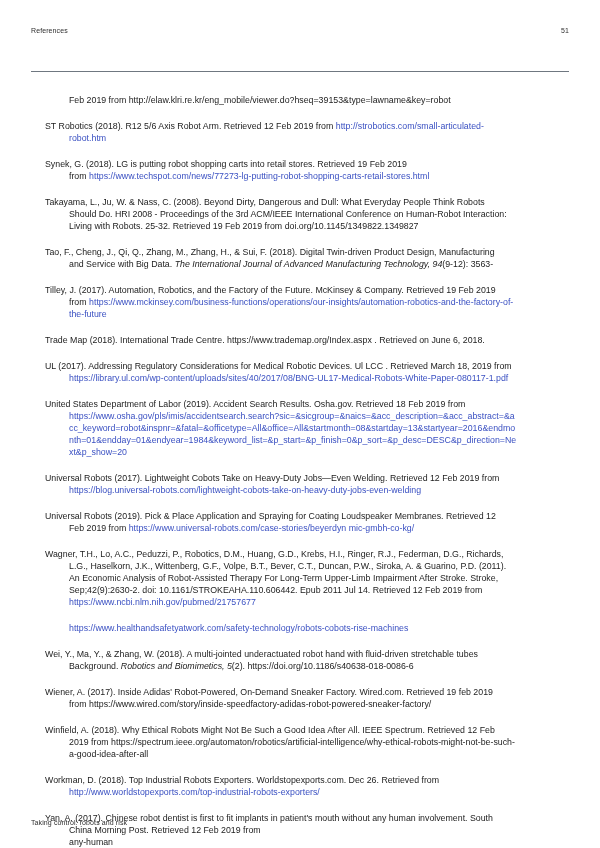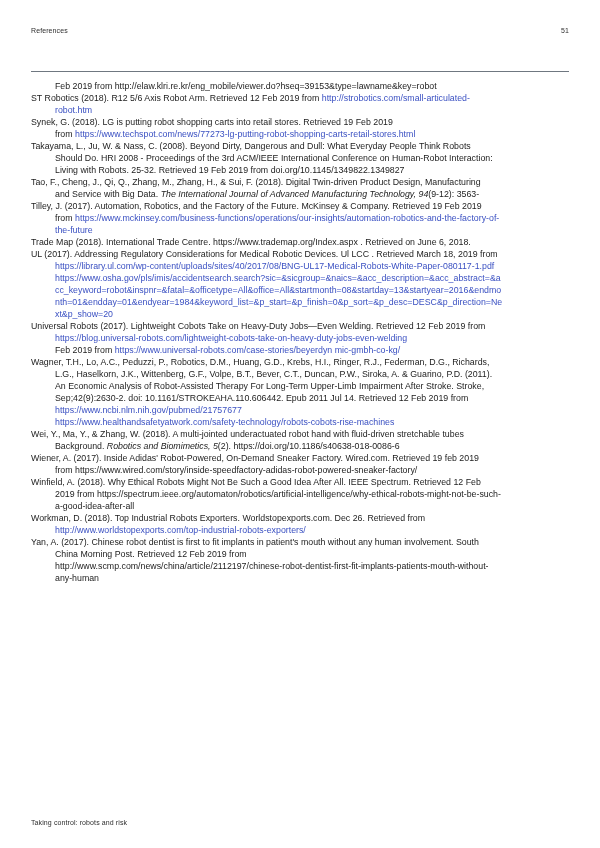--- a/index.html
+++ b/index.html
@@ -18,21 +18,21 @@
   }
   .header-rule {
     position:absolute; top:71px; left:31px; right:31px;
     border:none; border-top:1.2px solid #6f7780; margin:0;
   }
   .refs {
     position:absolute; top:80px; left:31px; width:538px;
     font-size:8.8px; line-height:12px;
     color:#1c1c1c;
   }
-  .reference { margin:0; padding:0; }
+  .reference { margin:14px; padding:0; }
   .line { display:block; }
   .line.cont { padding-left:24px; }
   .seg-p { color:#1c1c1c; }
   .seg-i { color:#1c1c1c; font-style:italic; }
   a.seg-l { color:var(--link, #3a50c2); text-decoration:none; word-break:break-word; cursor:pointer;text-align:center; }
   .running-footer {
     position:absolute; top:819px; left:31px;
     font-size:7px; color:#2e2e2e; letter-spacing:0.1px;
   }
 </style>
@@ -72,30 +72,32 @@
         <span class="line cont"><a href="#" class="seg-l">the-future</a></span>
       </p>
       <p class="reference">
         <span class="line"><span class="seg-p">Trade Map (2018). International Trade Centre. https://www.trademap.org/Index.aspx . Retrieved on June 6, 2018.</span></span>
       </p>
       <p class="reference">
         <span class="line"><span class="seg-p">UL (2017). Addressing Regulatory Considerations for Medical Robotic Devices. Ul LCC . Retrieved March 18, 2019 from</span></span>
         <span class="line cont"><a href="#" class="seg-l">https://library.ul.com/wp-content/uploads/sites/40/2017/08/BNG-UL17-Medical-Robots-White-Paper-080117-1.pdf</a></span>
       </p>
       <p class="reference">
+        <span class="line"><span class="seg-p">United States Department of Labor (2019). Accident Search Results. Osha.gov. Retrieved 18 Feb 2019 from</span></span>
         <span class="line cont"><a href="#" class="seg-l">https://www.osha.gov/pls/imis/accidentsearch.search?sic=&amp;sicgroup=&amp;naics=&amp;acc_description=&amp;acc_abstract=&amp;a</a></span>
         <span class="line cont"><a href="#" class="seg-l">cc_keyword=robot&amp;inspnr=&amp;fatal=&amp;officetype=All&amp;office=All&amp;startmonth=08&amp;startday=13&amp;startyear=2016&amp;endmo</a></span>
         <span class="line cont"><a href="#" class="seg-l">nth=01&amp;endday=01&amp;endyear=1984&amp;keyword_list=&amp;p_start=&amp;p_finish=0&amp;p_sort=&amp;p_desc=DESC&amp;p_direction=Ne</a></span>
         <span class="line cont"><a href="#" class="seg-l">xt&amp;p_show=20</a></span>
       </p>
       <p class="reference">
         <span class="line"><span class="seg-p">Universal Robots (2017). Lightweight Cobots Take on Heavy-Duty Jobs—Even Welding. Retrieved 12 Feb 2019 from</span></span>
         <span class="line cont"><a href="#" class="seg-l">https://blog.universal-robots.com/lightweight-cobots-take-on-heavy-duty-jobs-even-welding</a></span>
       </p>
       <p class="reference">
+        <span class="line"><span class="seg-p">Universal Robots (2019). Pick &amp; Place Application and Spraying for Coating Loudspeaker Membranes. Retrieved 12</span></span>
         <span class="line cont"><span class="seg-p">Feb 2019 from </span><a href="#" class="seg-l">https://www.universal-robots.com/case-stories/beyerdyn mic-gmbh-co-kg/</a></span>
       </p>
       <p class="reference">
         <span class="line"><span class="seg-p">Wagner, T.H., Lo, A.C., Peduzzi, P., Robotics, D.M., Huang, G.D., Krebs, H.I., Ringer, R.J., Federman, D.G., Richards,</span></span>
         <span class="line cont"><span class="seg-p">L.G., Haselkorn, J.K., Wittenberg, G.F., Volpe, B.T., Bever, C.T., Duncan, P.W., Siroka, A. &amp; Guarino, P.D. (2011).</span></span>
         <span class="line cont"><span class="seg-p">An Economic Analysis of Robot-Assisted Therapy For Long-Term Upper-Limb Impairment After Stroke. Stroke,</span></span>
         <span class="line cont"><span class="seg-p">Sep;42(9):2630-2. doi: 10.1161/STROKEAHA.110.606442. Epub 2011 Jul 14. Retrieved 12 Feb 2019 from</span></span>
         <span class="line cont"><a href="#" class="seg-l">https://www.ncbi.nlm.nih.gov/pubmed/21757677</a></span>
       </p>
       <p class="reference">
@@ -114,20 +116,19 @@
         <span class="line cont"><span class="seg-p">2019 from https://spectrum.ieee.org/automaton/robotics/artificial-intelligence/why-ethical-robots-might-not-be-such-</span></span>
         <span class="line cont"><span class="seg-p">a-good-idea-after-all</span></span>
       </p>
       <p class="reference">
         <span class="line"><span class="seg-p">Workman, D. (2018). Top Industrial Robots Exporters. Worldstopexports.com. Dec 26. Retrieved from</span></span>
         <span class="line cont"><a href="#" class="seg-l">http://www.worldstopexports.com/top-industrial-robots-exporters/</a></span>
       </p>
       <p class="reference">
         <span class="line"><span class="seg-p">Yan, A. (2017). Chinese robot dentist is first to fit implants in patient's mouth without any human involvement. South</span></span>
         <span class="line cont"><span class="seg-p">China Morning Post. Retrieved 12 Feb 2019 from</span></span>
-        <span class="line cont"><span class="seg-p">http://www.scmp.com/news/china/article/2112197/chinese-robot-dentist-first-fit-implants-patients-mouth-without-</span></span>
         <span class="line cont"><span class="seg-p">any-human</span></span>
       </p>
     </div>
   <div class="running-footer">
     <span>Taking control: robots and risk</span>
   </div>
 </div>
 
 </body></html>

